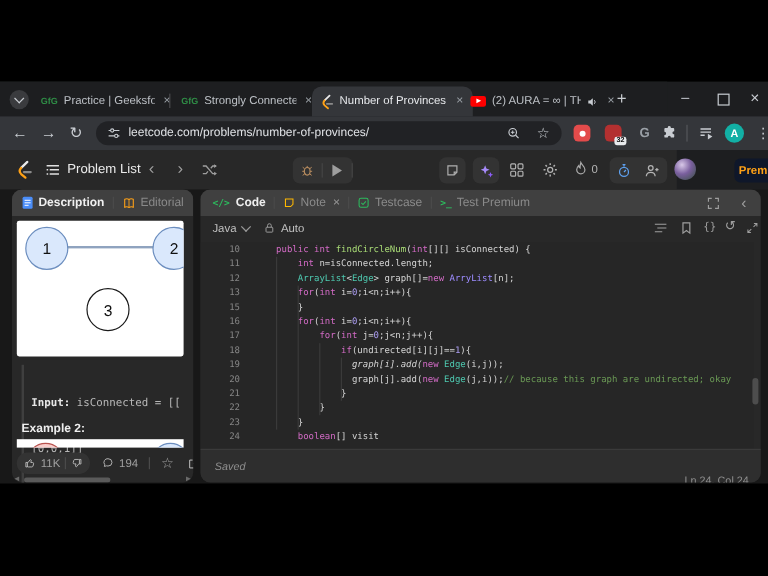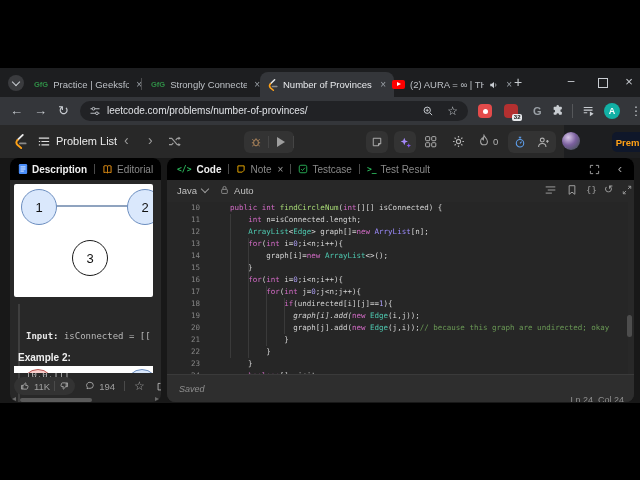--- a/index.html
+++ b/index.html
@@ -27,21 +27,21 @@
            font-size:6px;font-weight:bold;border-radius:2px;padding:0 1.5px;line-height:7px;}
   
   #lcnav{top:57px;left:0;width:564px;height:33px;background:#282828;}
   .lc-group{height:22px;background:#333333;border-radius:6px;display:flex;align-items:center;}
   .lc-div{width:1px;height:12px;background:#454545;}
   .chev{display:inline-block;width:5px;height:5px;border-right:1.3px solid currentColor;
         border-bottom:1.3px solid currentColor;transform:rotate(45deg);}
   
   #content{top:90px;left:0;width:640px;height:245px;background:#181818;}
   .panel{background:#282828;border-radius:8px;overflow:hidden;}
-  .phead{position:absolute;top:0;left:0;right:0;height:22px;background:#000000;display:flex;align-items:center;}
+  .phead{position:absolute;top:0;left:0;right:0;height:22px;background:#404040;display:flex;align-items:center;}
   .ptab{display:flex;align-items:center;gap:4px;font-size:10px;color:#8a8a8a;}
   .ptab.on{color:#efefef;font-weight:bold;}
   .pdiv{width:1px;height:10px;background:#4a4a4a;margin:0 7px;}
   
   .node{position:absolute;width:34px;height:34px;border-radius:50%;display:flex;
         align-items:center;justify-content:center;font-size:13px;color:#111;}
   .mono{font-family:"DejaVu Sans Mono",monospace;}
   
   #code-lines{position:absolute;top:44px;left:0;right:6px;height:173px;overflow:hidden;
               font-family:"DejaVu Sans Mono",monospace;font-size:7.5px;line-height:12px;}
@@ -319,21 +319,21 @@
         <div class="ptab">
           <svg width="10" height="10" viewBox="0 0 16 16">
             <rect x="2" y="2" width="12" height="12" rx="2.5" fill="none" stroke="#2cbb5d" stroke-width="1.4"></rect>
             <path d="M5 8.2 7.2 10.4 11 6" fill="none" stroke="#2cbb5d" stroke-width="1.4"></path>
           </svg>
           <span>Testcase</span>
         </div>
         <div class="pdiv"></div>
         <div class="ptab">
           <span class="mono" style="color:#2cbb5d;font-size:8px;font-weight:bold;">&gt;_</span>
-          <span>Test Result</span>
+          <span>Test Premium</span>
         </div>
         <svg class="abs" style="right:34px;top:6px;" width="11" height="11" viewBox="0 0 16 16">
           <path d="M2 6V2h4M10 2h4v4M14 10v4h-4M6 14H2v-4" fill="none" stroke="#9e9e9e" stroke-width="1.4"></path>
         </svg>
         <span class="abs" style="right:12px;top:0;color:#9e9e9e;font-size:13px;line-height:22px;">‹</span>
       </div>
 
       <div class="abs flex" style="left:0;top:22px;width:467px;height:20px;color:#c0c0c0;font-size:9.5px;">
         <span style="margin-left:10px;">Java</span>
         <span class="chev" style="margin-left:5px;margin-top:-2px;color:#9a9a9a;"></span>
@@ -354,21 +354,20 @@
         <svg class="abs" style="left:455px;top:5px;" width="10" height="10" viewBox="0 0 16 16">
           <path d="M10 2h4v4M14 2 9.5 6.5M6 14H2v-4M2 14l4.5-4.5" fill="none" stroke="#9e9e9e" stroke-width="1.4"></path>
         </svg>
       </div>
 
       <div id="code-lines" style="background:#262626;">
           <div class="code-line"><span class="ln">10</span><span class="lc"><span style="color: rgb(212, 212, 212);">    </span><span style="color: rgb(211, 107, 198);">public</span><span style="color: rgb(212, 212, 212);"> </span><span style="color: rgb(211, 107, 198);">int</span><span style="color: rgb(212, 212, 212);"> </span><span style="color: rgb(169, 220, 118);">findCircleNum</span><span style="color: rgb(212, 212, 212);">(</span><span style="color: rgb(211, 107, 198);">int</span><span style="color: rgb(212, 212, 212);">[][] isConnected) {</span></span></div>
           <div class="code-line"><span class="ln">11</span><span class="lc"><span style="color: rgb(212, 212, 212);">        </span><span style="color: rgb(211, 107, 198);">int</span><span style="color: rgb(212, 212, 212);"> n=isConnected.length;</span></span></div>
           <div class="code-line"><span class="ln">12</span><span class="lc"><span style="color: rgb(212, 212, 212);">        </span><span style="color: rgb(78, 201, 176);">ArrayList</span><span style="color: rgb(212, 212, 212);">&lt;</span><span style="color: rgb(78, 201, 176);">Edge</span><span style="color: rgb(212, 212, 212);">&gt; graph[]=</span><span style="color: rgb(211, 107, 198);">new</span><span style="color: rgb(212, 212, 212);"> </span><span style="color: rgb(157, 140, 255);">ArryList</span><span style="color: rgb(212, 212, 212);">[n];</span></span></div>
           <div class="code-line"><span class="ln">13</span><span class="lc"><span style="color: rgb(212, 212, 212);">        </span><span style="color: rgb(211, 107, 198);">for</span><span style="color: rgb(212, 212, 212);">(</span><span style="color: rgb(211, 107, 198);">int</span><span style="color: rgb(212, 212, 212);"> i=</span><span style="color: rgb(171, 157, 242);">0</span><span style="color: rgb(212, 212, 212);">;i&lt;n;i++){</span></span></div>
-          <div class="code-line"><span class="ln">14</span><span class="lc"><span style="color: rgb(212, 212, 212);">            graph[i]=</span><span style="color: rgb(211, 107, 198);">new</span><span style="color: rgb(212, 212, 212);"> </span><span style="color: rgb(78, 201, 176);">ArrayList</span><span style="color: rgb(212, 212, 212);">&lt;&gt;();</span></span></div>
           <div class="code-line"><span class="ln">15</span><span class="lc"><span style="color: rgb(212, 212, 212);">        }</span></span></div>
           <div class="code-line"><span class="ln">16</span><span class="lc"><span style="color: rgb(212, 212, 212);">        </span><span style="color: rgb(211, 107, 198);">for</span><span style="color: rgb(212, 212, 212);">(</span><span style="color: rgb(211, 107, 198);">int</span><span style="color: rgb(212, 212, 212);"> i=</span><span style="color: rgb(171, 157, 242);">0</span><span style="color: rgb(212, 212, 212);">;i&lt;n;i++){</span></span></div>
           <div class="code-line"><span class="ln">17</span><span class="lc"><span style="color: rgb(212, 212, 212);">            </span><span style="color: rgb(211, 107, 198);">for</span><span style="color: rgb(212, 212, 212);">(</span><span style="color: rgb(211, 107, 198);">int</span><span style="color: rgb(212, 212, 212);"> j=</span><span style="color: rgb(171, 157, 242);">0</span><span style="color: rgb(212, 212, 212);">;j&lt;n;j++){</span></span></div>
           <div class="code-line"><span class="ln">18</span><span class="lc"><span style="color: rgb(212, 212, 212);">                </span><span style="color: rgb(211, 107, 198);">if</span><span style="color: rgb(212, 212, 212);">(undirected[i][j]==</span><span style="color: rgb(171, 157, 242);">1</span><span style="color: rgb(212, 212, 212);">){</span></span></div>
           <div class="code-line"><span class="ln">19</span><span class="lc"><span style="color: rgb(212, 212, 212); font-style: italic;">                  graph[i].add(</span><span style="color: rgb(211, 107, 198);">new</span><span style="color: rgb(212, 212, 212);"> </span><span style="color: rgb(78, 201, 176);">Edge</span><span style="color: rgb(212, 212, 212);">(i,j));</span></span></div>
           <div class="code-line"><span class="ln">20</span><span class="lc"><span style="color: rgb(212, 212, 212);">                  graph[j].add(</span><span style="color: rgb(211, 107, 198);">new</span><span style="color: rgb(212, 212, 212);"> </span><span style="color: rgb(78, 201, 176);">Edge</span><span style="color: rgb(212, 212, 212);">(j,i));</span><span style="color: rgb(106, 153, 85);">// because this graph are undirected; okay</span></span></div>
           <div class="code-line"><span class="ln">21</span><span class="lc"><span style="color: rgb(212, 212, 212);">                }</span></span></div>
           <div class="code-line"><span class="ln">22</span><span class="lc"><span style="color: rgb(212, 212, 212);">            }</span></span></div>
           <div class="code-line"><span class="ln">23</span><span class="lc"><span style="color: rgb(212, 212, 212);">        }</span></span></div>
           <div class="code-line"><span class="ln">24</span><span class="lc"><span style="color: rgb(212, 212, 212);">        </span><span style="color: rgb(211, 107, 198);">boolean</span><span style="color: rgb(212, 212, 212);">[] visit</span></span></div>

